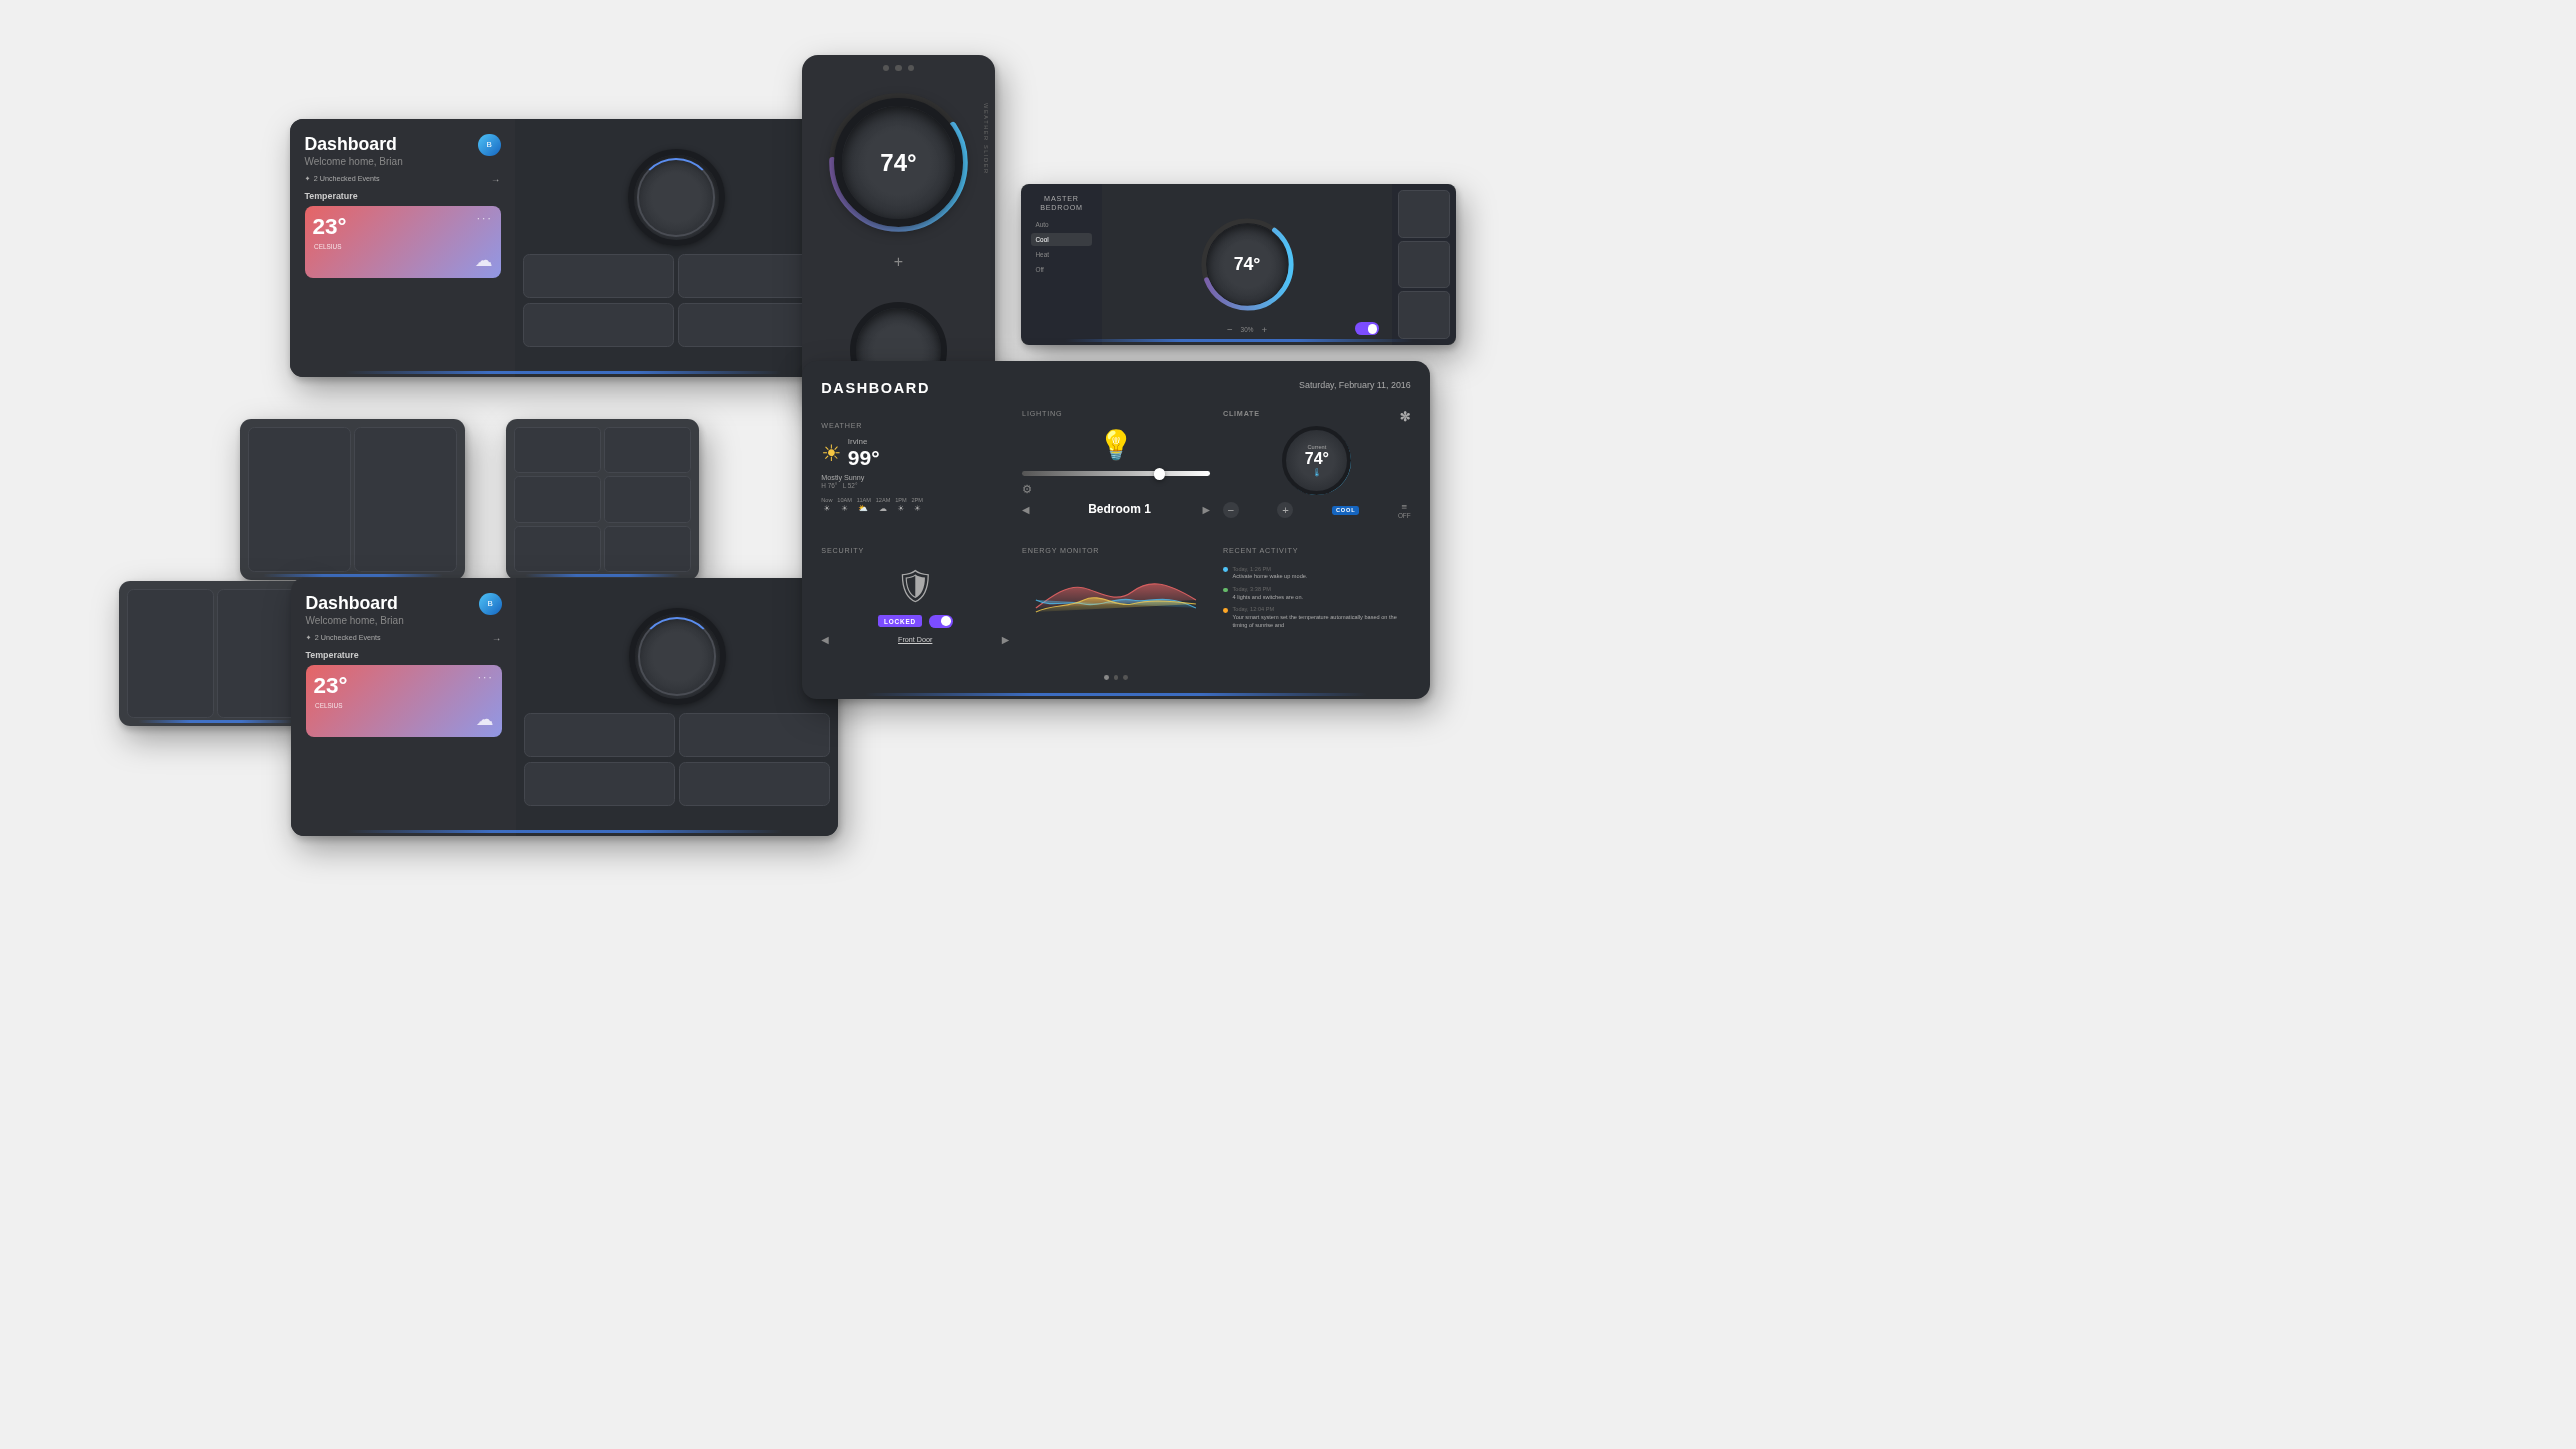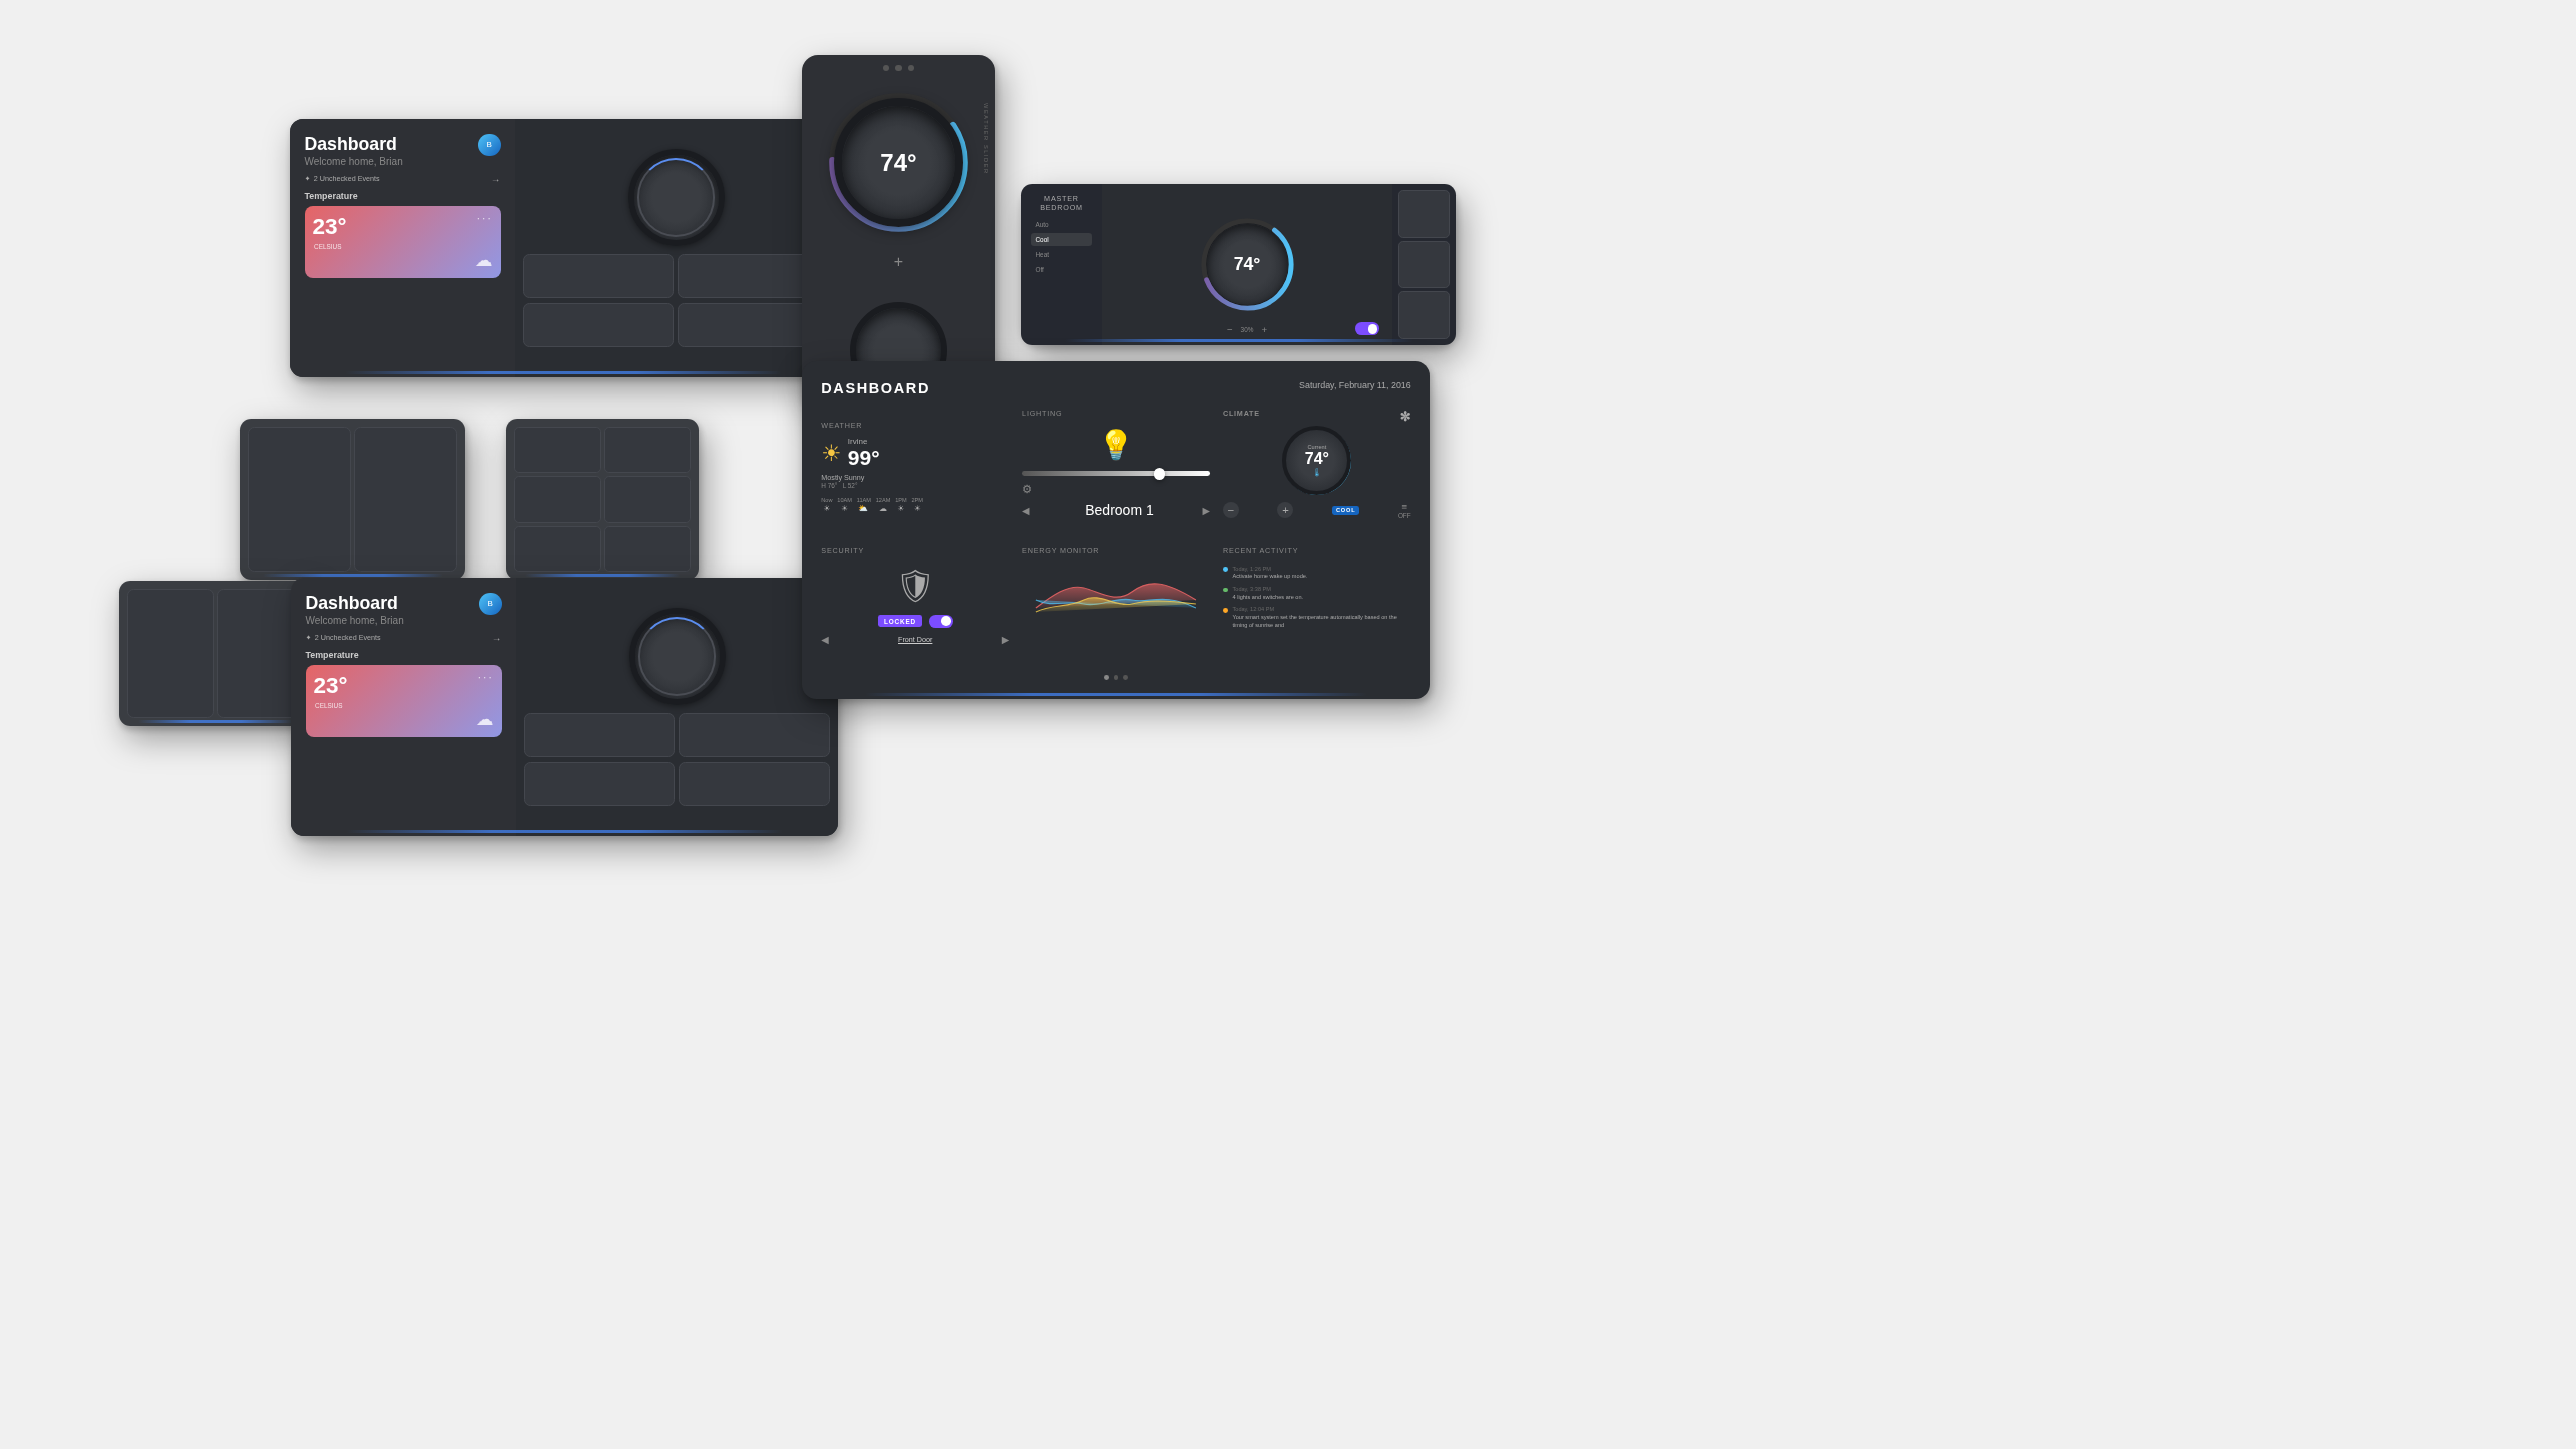--- a/index.html
+++ b/index.html
@@ -456,23 +456,23 @@
     }
 
     .lighting-controls {
       display: flex;
       align-items: center;
       justify-content: space-between;
       margin-top: 3.2px;
     }
 
     .lighting-room {
-      font-size: 14px;
+      font-size: 12px;
       color: white;
-      font-weight: 400;
+      font-weight: 700;
       margin-left: 7px;
     }
 
     .lighting-arrow {
       color: #888;
       font-size: 9.7px;
       cursor: pointer;
     }
 
     
@@ -837,21 +837,21 @@
 
   <div style="font-size:5.6px;color:#666;letter-spacing:1.6px;writing-mode:vertical-rl;position:absolute;right:6.4px;top:48px;">WEATHER SLIDER</div>
 
   <div style="color:#888;font-size:16px;margin:3.2px 0;">+</div>
 
   <div class="phone-small-knob" style="margin-top:auto;"></div>
 
   <div class="led-strip"></div>
 </div>
 
-<div class="device" style="top:184px;left:1021px;width:435px;height:161px;border-radius:19px;display:flex;background:#2a2d32;">
+<div class="device" style="top:184px;left:1021px;width:435px;height:161px;border-radius:8px;display:flex;background:#2a2d32;">
 
   <div style="width:81px;background:#252830;padding:9.7px;border-radius:11.3px 0 0 11.3px;">
     <div class="master-title">MASTER BEDROOM</div>
     <div class="master-menu-item">Auto</div>
     <div class="master-menu-item active">Cool</div>
     <div class="master-menu-item">Heat</div>
     <div class="master-menu-item">Off</div>
   </div>
 
   <div style="flex:1;display:flex;align-items:center;justify-content:center;position:relative;">

